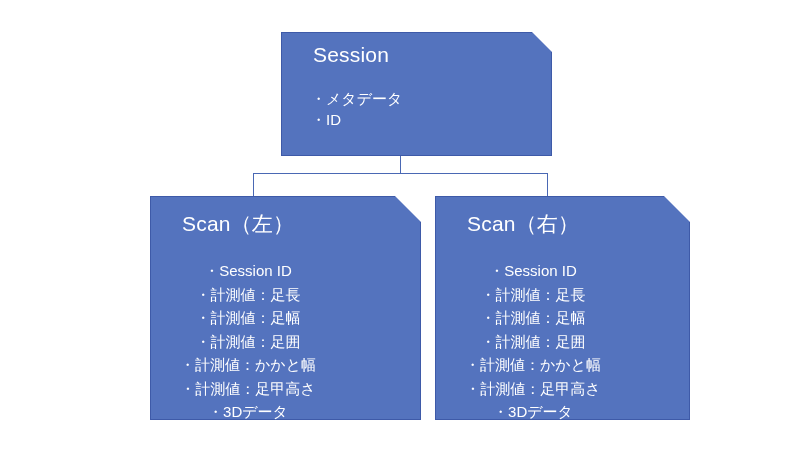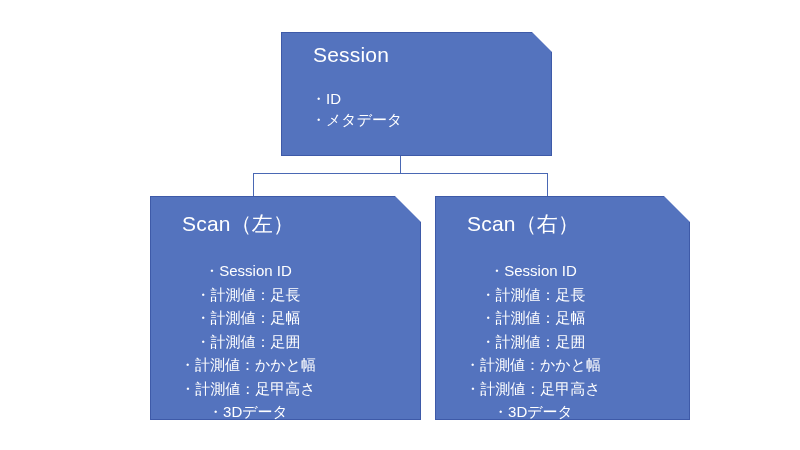--- a/index.html
+++ b/index.html
@@ -151,24 +151,24 @@
       <line x1="547.5" y1="173" x2="547.5" y2="196"></line>
     </g>
   </svg>
 
   <div class="entity-box" id="session-box">
     <div class="box-fill"></div>
     <div class="box-content">
       <div class="box-title" id="session-title">Session</div>
       <ul class="box-list" id="session-list">
         <li>
-          <span class="bullet-dot">・</span><span>ID</span>
+          <span class="bullet-dot">・</span><span>メタデータ</span>
         </li>
         <li>
-          <span class="bullet-dot">・</span><span>メタデータ</span>
+          <span class="bullet-dot">・</span><span>ID</span>
         </li>
       </ul>
     </div>
   </div>
 
   <div class="entity-box scan-box" id="scan-left-box">
     <div class="box-fill"></div>
     <div class="box-content">
       <div class="box-title scan-title">Scan（左）</div>
       <ul class="box-list scan-list">

